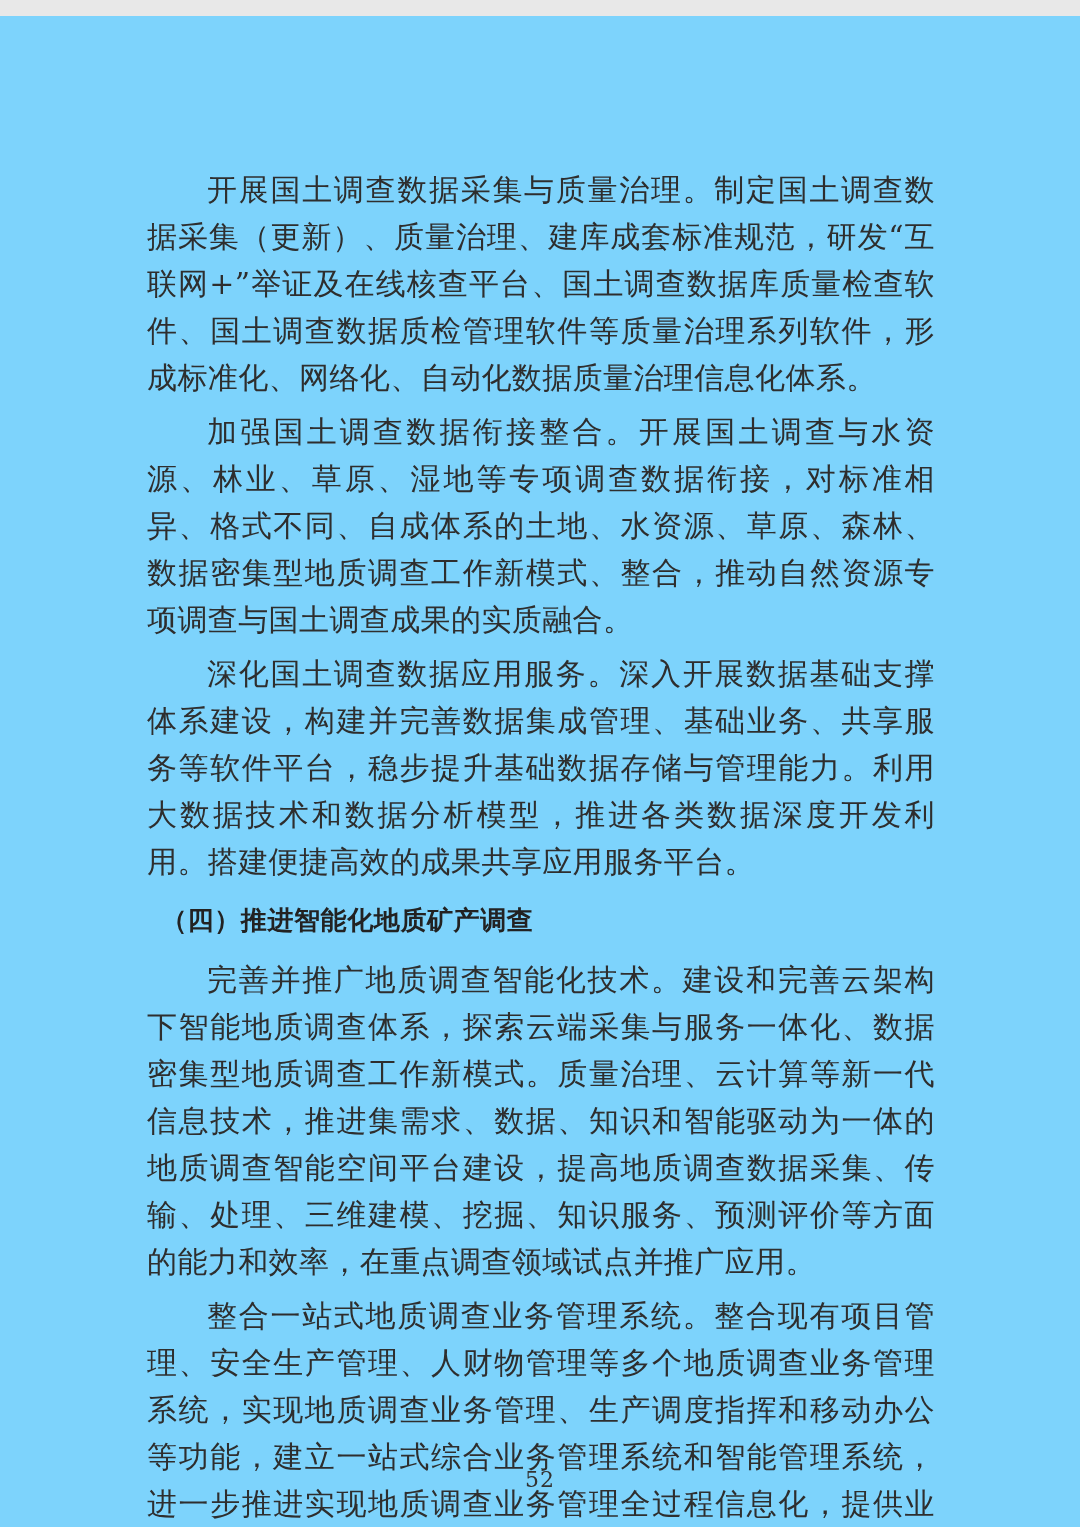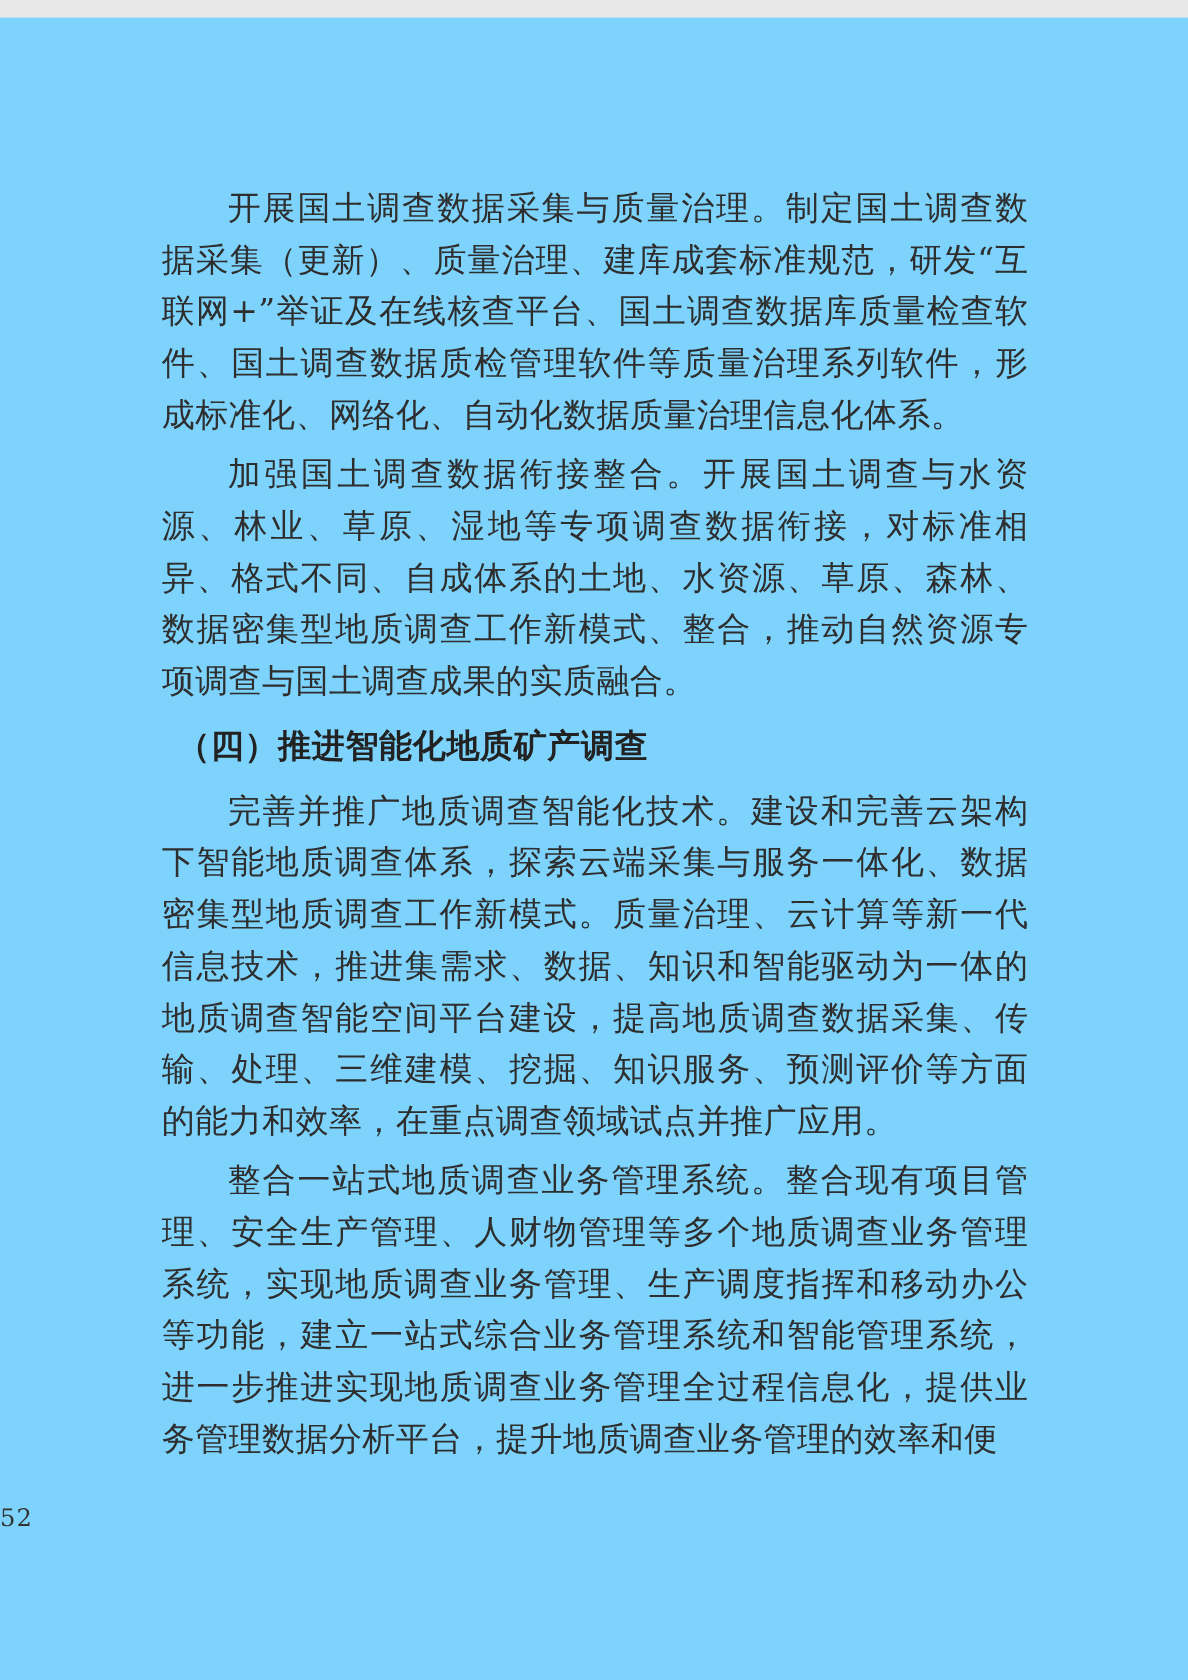--- a/index.html
+++ b/index.html
@@ -31,47 +31,48 @@
       margin: 0 0 7px 0;
       word-break: break-all;
       letter-spacing: 0.4px;
     }
     .para:last-child {
       margin-bottom: 0;
     }
     .section-heading {
       font-family: "DejaVu Sans", "Liberation Sans", sans-serif;
       font-weight: bold;
-      font-size: 30px;
+      font-size: 26px;
       line-height: 47px;
       letter-spacing: 0.6px;
       color: #222222;
       margin: 12px 0 12px 0;
       padding-left: 14px;
     }
     .page-footer {
       position: absolute;
       left: 0;
-      top: 1352px;
+      top: 1451px;
       width: 100%;
-      text-align: left;
+      text-align: center;
     }
     .page-number {
       font-size: 22px;
       color: #333333;
       letter-spacing: 1px;
     }
   </style>
 </head>
 <body>
 
 <div class="page">
   <div class="content">
     <p class="para">开展国土调查数据采集与质量治理。制定国土调查数据采集（更新）、质量治理、建库成套标准规范，研发“互联网+”举证及在线核查平台、国土调查数据库质量检查软件、国土调查数据质检管理软件等质量治理系列软件，形成标准化、网络化、自动化数据质量治理信息化体系。</p>
     <p class="para">加强国土调查数据衔接整合。开展国土调查与水资源、林业、草原、湿地等专项调查数据衔接，对标准相异、格式不同、自成体系的土地、水资源、草原、森林、数据密集型地质调查工作新模式、整合，推动自然资源专项调查与国土调查成果的实质融合。</p>
+    <p class="para">深化国土调查数据应用服务。深入开展数据基础支撑体系建设，构建并完善数据集成管理、基础业务、共享服务等软件平台，稳步提升基础数据存储与管理能力。利用大数据技术和数据分析模型，推进各类数据深度开发利用。搭建便捷高效的成果共享应用服务平台。</p>
     <h2 class="section-heading">（四）推进智能化地质矿产调查</h2>
     <p class="para">完善并推广地质调查智能化技术。建设和完善云架构下智能地质调查体系，探索云端采集与服务一体化、数据密集型地质调查工作新模式。质量治理、云计算等新一代信息技术，推进集需求、数据、知识和智能驱动为一体的地质调查智能空间平台建设，提高地质调查数据采集、传输、处理、三维建模、挖掘、知识服务、预测评价等方面的能力和效率，在重点调查领域试点并推广应用。</p>
     <p class="para">整合一站式地质调查业务管理系统。整合现有项目管理、安全生产管理、人财物管理等多个地质调查业务管理系统，实现地质调查业务管理、生产调度指挥和移动办公等功能，建立一站式综合业务管理系统和智能管理系统，进一步推进实现地质调查业务管理全过程信息化，提供业务管理数据分析平台，提升地质调查业务管理的效率和便</p>
   </div>
 
   <div class="page-footer">
     <span class="page-number">52</span>
   </div>
 </div>
 

